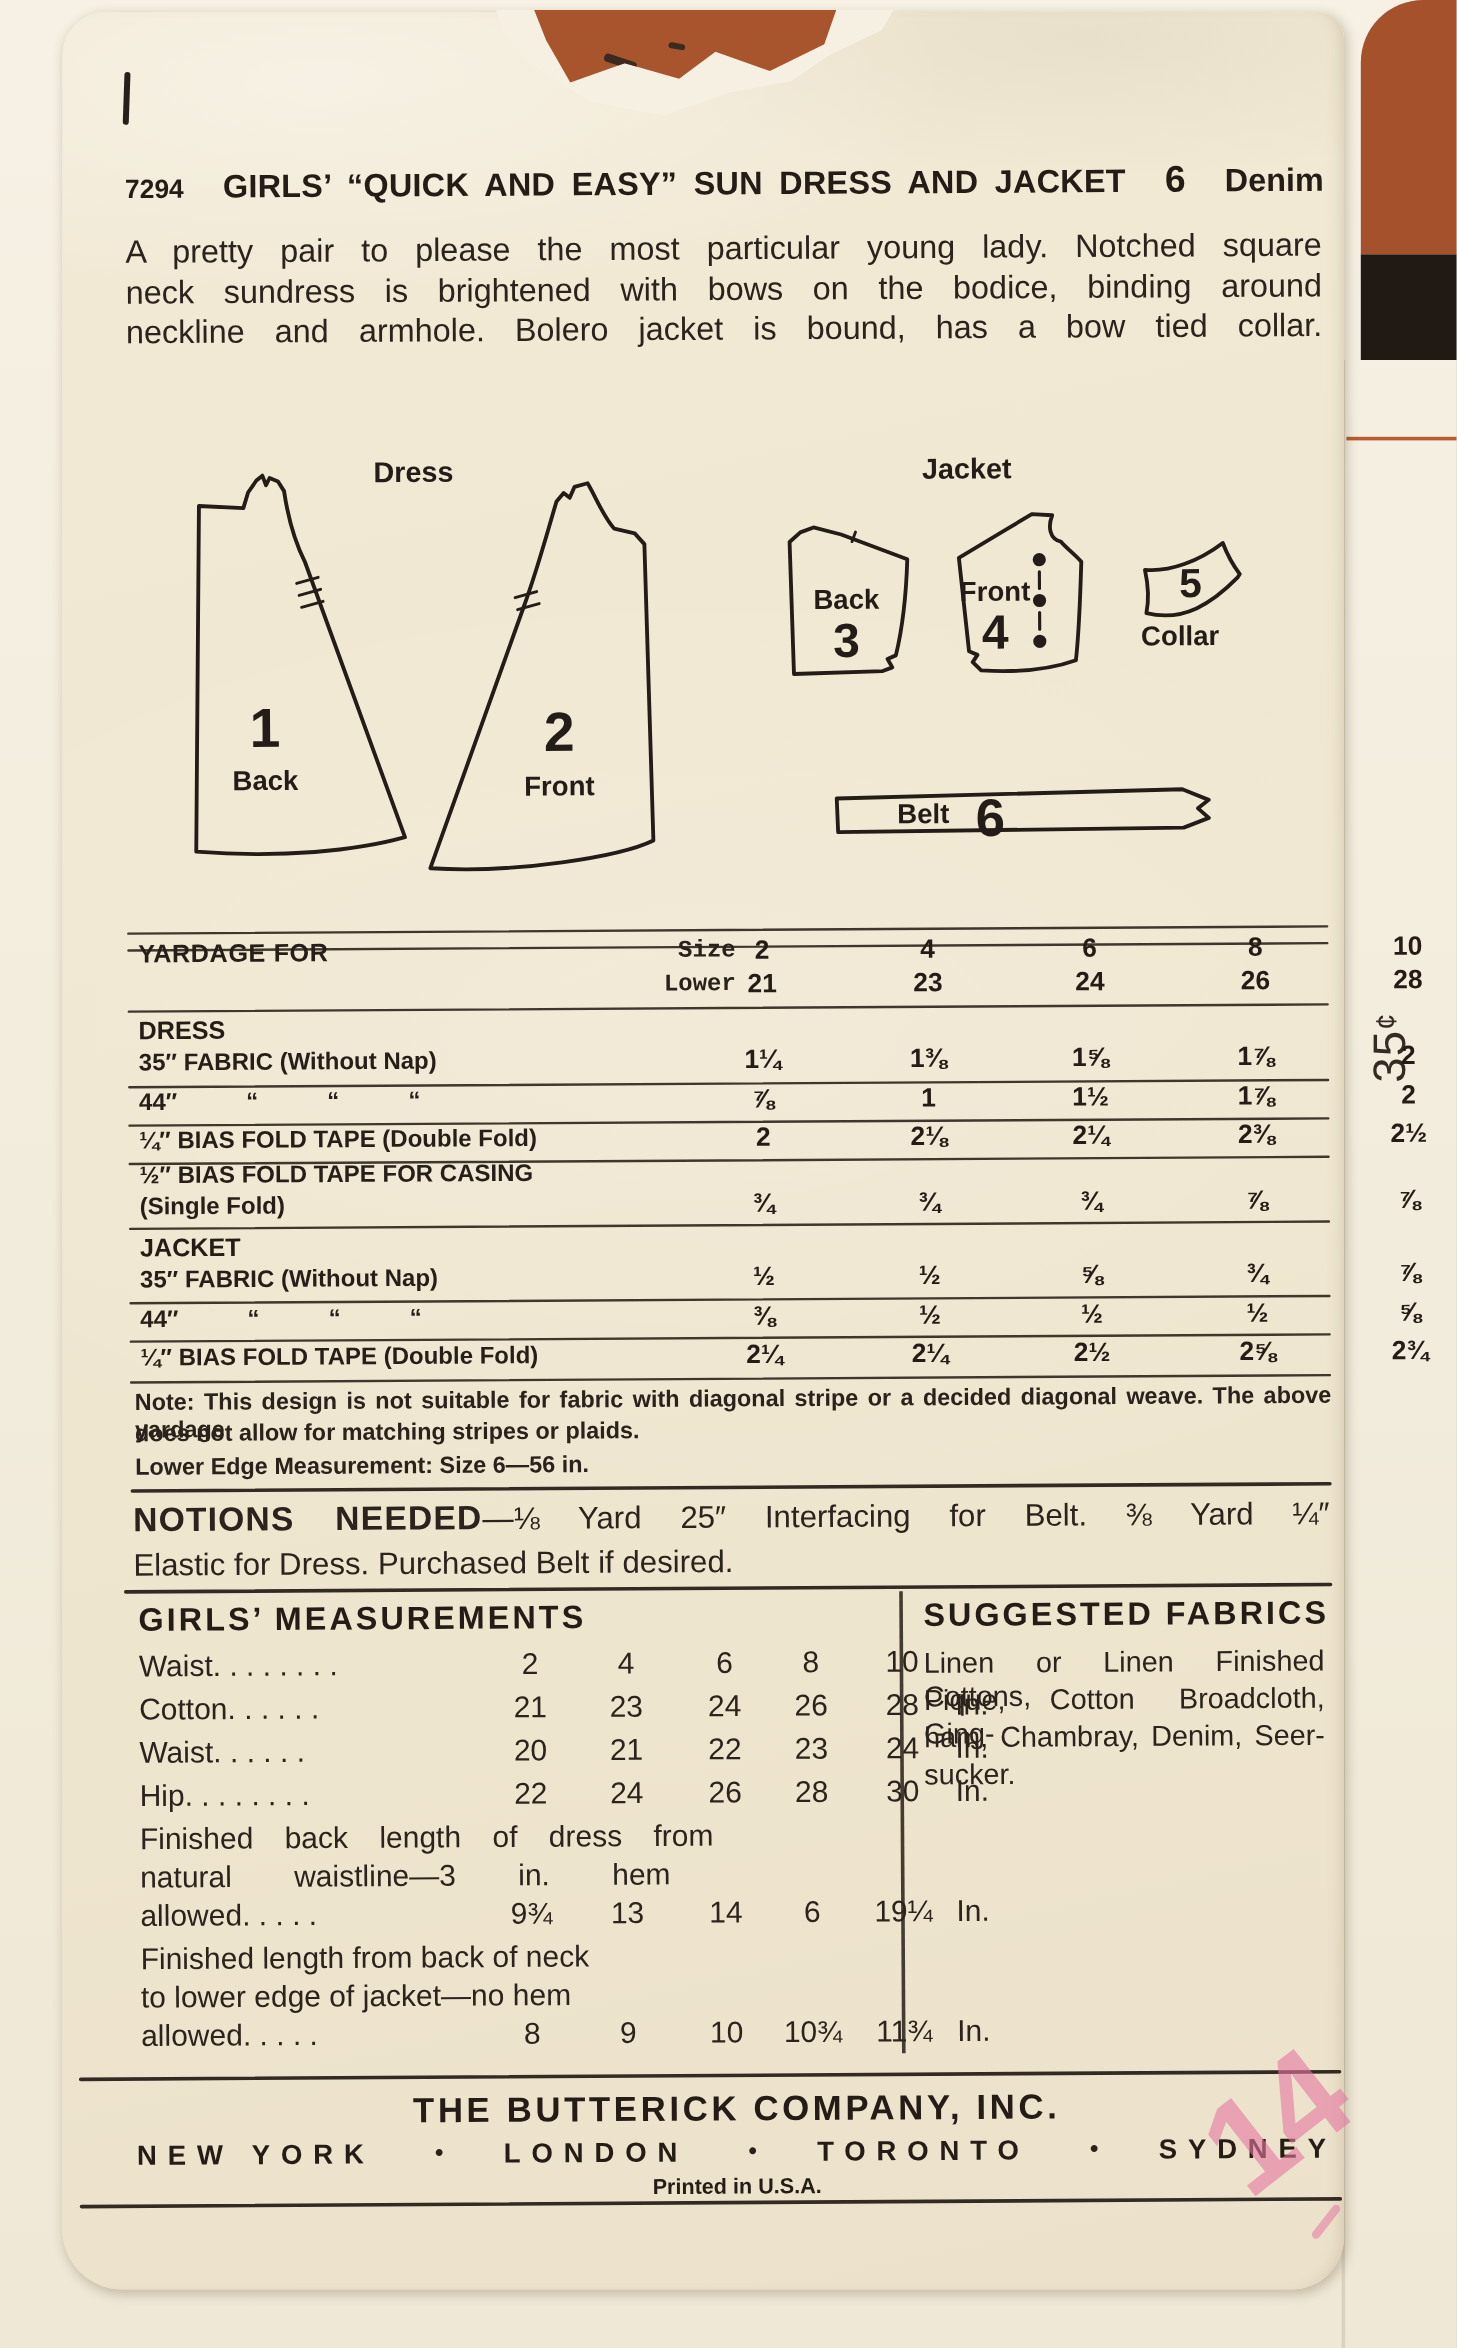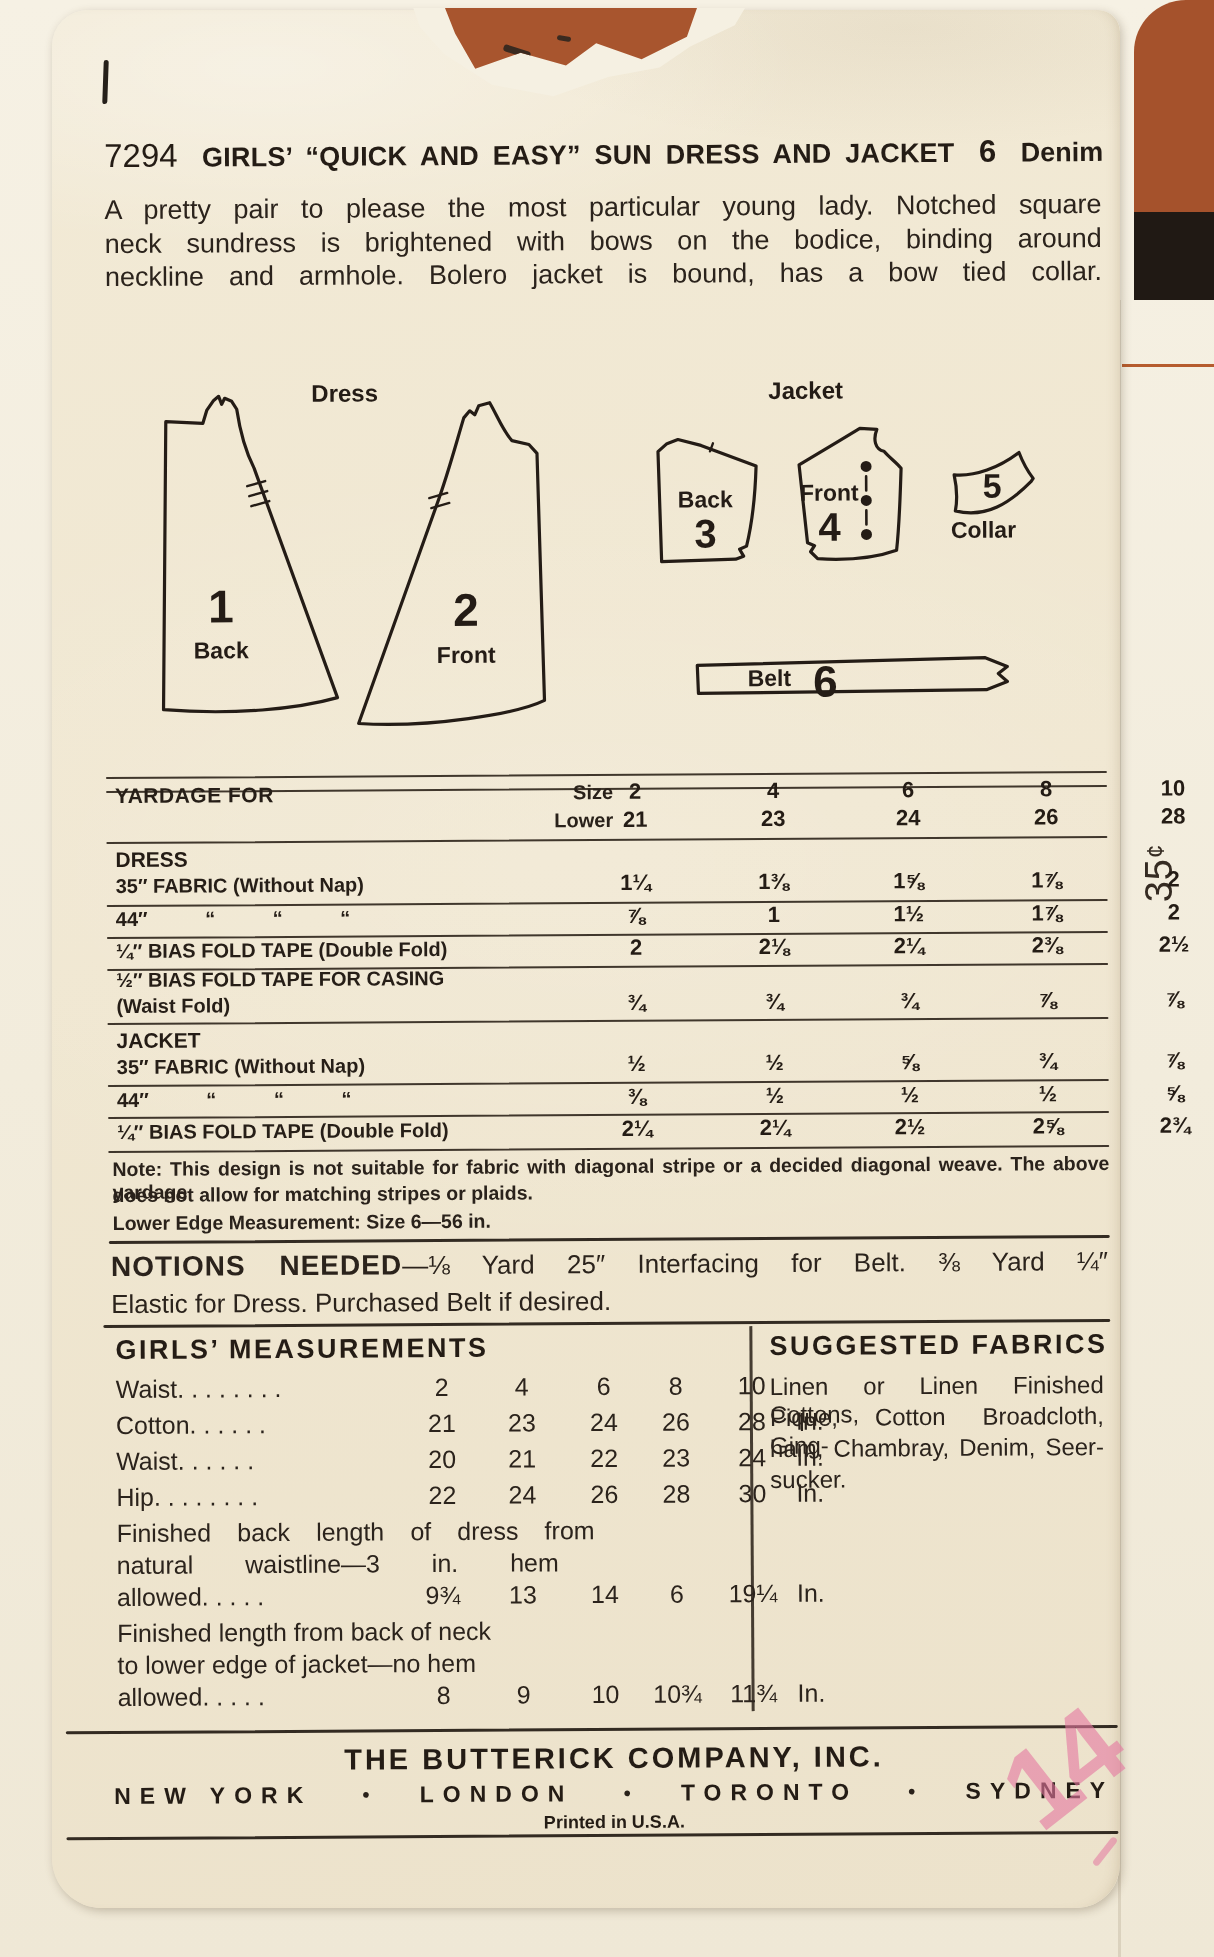--- a/index.html
+++ b/index.html
@@ -31,21 +31,21 @@
   #price{position:absolute;left:1118px;top:848px;width:90px;height:50px;transform:rotate(-90deg);
     font-size:38px;color:#352b22;letter-spacing:1px;text-align:center;}
   #price .cent{font-size:24px;vertical-align:8px;}
   
   #stamp{position:absolute;left:1005px;top:1705px;font-size:112px;font-weight:bold;
     color:rgba(228,118,160,.6);transform:rotate(-38deg);letter-spacing:-6px;}
   #stamp-slash{position:absolute;left:1088px;top:1848px;width:34px;height:7px;background:rgba(228,118,160,.55);transform:rotate(-52deg);border-radius:4px;}
   
   #content{position:absolute;left:0;top:0;width:1214px;height:1957px;transform:rotate(-0.35deg);transform-origin:50% 40%;}
   #title-line{position:absolute;left:108px;top:134px;width:999px;display:flex;justify-content:space-between;align-items:baseline;color:#241c15;white-space:nowrap;}
-  #title-line .num{font-size:33px;font-weight:normal;}
+  #title-line .num{font-size:22px;font-weight:bold;}
   #title-line .ttl{font-size:27px;font-weight:bold;word-spacing:6px;letter-spacing:.2px;}
   #title-line .six{font-size:31px;font-weight:bold;}
   #title-line .pcs{font-size:27px;font-weight:bold;}
   .desc-line{position:absolute;left:108px;width:997px;font-size:27px;color:#2b231c;
     text-align:justify;text-align-last:justify;}
   
   #diagram-svg{position:absolute;left:0;top:0;width:1214px;height:1957px;pointer-events:none;}
   #diagram-svg path,#diagram-svg line{stroke:#241c16;fill:none;stroke-width:3.2;stroke-linejoin:round;stroke-linecap:round;}
   #diagram-svg text{fill:#241c16;font-family:"Liberation Sans",sans-serif;}
   .dg-sec{font-size:24px;font-weight:bold;}
@@ -53,21 +53,21 @@
   .dg-num{font-size:40px;font-weight:bold;}
   .dg-num-lg{font-size:46px;font-weight:600;}
   
   .hr{position:absolute;left:106px;width:1001px;height:2.3px;background:rgba(39,30,21,.88);border-radius:2px;}
   .hr2{position:absolute;height:3.4px;background:rgba(35,27,19,.92);border-radius:2px;}
   .yrow{position:absolute;left:108px;width:999px;height:30px;}
   .ylab{position:absolute;left:7px;top:2px;font-weight:bold;font-size:20px;color:#261e17;white-space:nowrap;}
   .ditto{word-spacing:2.6em;}
   .val{position:absolute;top:0;width:90px;text-align:center;font-weight:bold;font-size:22px;color:#241c15;}
   .c1{left:482px;} .c2{left:620px;} .c3{left:755px;} .c4{left:893px;} .c5{left:1020px;}
-  .hdr-lab{position:absolute;left:420px;width:85px;text-align:right;font-weight:bold;font-size:20px;top:2px;}
+  .hdr-lab{position:absolute;left:420px;width:85px;text-align:right;font-weight:bold;font-size:20px;top:2px;font-family:Liberation Mono, monospace;}
   .sec-lab{position:absolute;left:115px;font-weight:bold;font-size:21px;color:#241c15;}
   .note-line{position:absolute;left:110px;width:997px;font-size:19.5px;font-weight:bold;color:#2a221b;}
   .jlast{text-align:justify;text-align-last:justify;}
   
   .notion-line{position:absolute;left:108px;width:997px;font-size:26px;color:#2b231c;}
   .notion-title{font-size:28px;font-weight:bold;letter-spacing:1px;}
   
   .col-hdr{position:absolute;font-size:27px;font-weight:bold;letter-spacing:2.5px;color:#241c15;white-space:nowrap;}
   .mrow{position:absolute;left:112px;width:630px;height:30px;font-size:25px;color:#2b231c;}
   .mlab{position:absolute;left:0;top:0;white-space:nowrap;}
@@ -205,21 +205,21 @@
       <span class="val c3">2¼</span>
       <span class="val c4">2⅜</span>
       <span class="val c5">2½</span>
     </div>
     <div class="hr" style="top:966px;"></div>
 
     <div class="yrow" style="top:964px;">
       <span class="ylab">½″ BIAS FOLD TAPE FOR CASING</span>
     </div>
     <div class="yrow" style="top:990px;">
-      <span class="ylab">(Waist Fold)</span>
+      <span class="ylab">(Single Fold)</span>
       <span class="val c1">¾</span>
       <span class="val c2">¾</span>
       <span class="val c3">¾</span>
       <span class="val c4">⅞</span>
       <span class="val c5">⅞</span>
     </div>
     <div class="hr" style="top:1020px;"></div>
 
     <div class="sec-lab" style="top:1026px;">JACKET</div>
 

